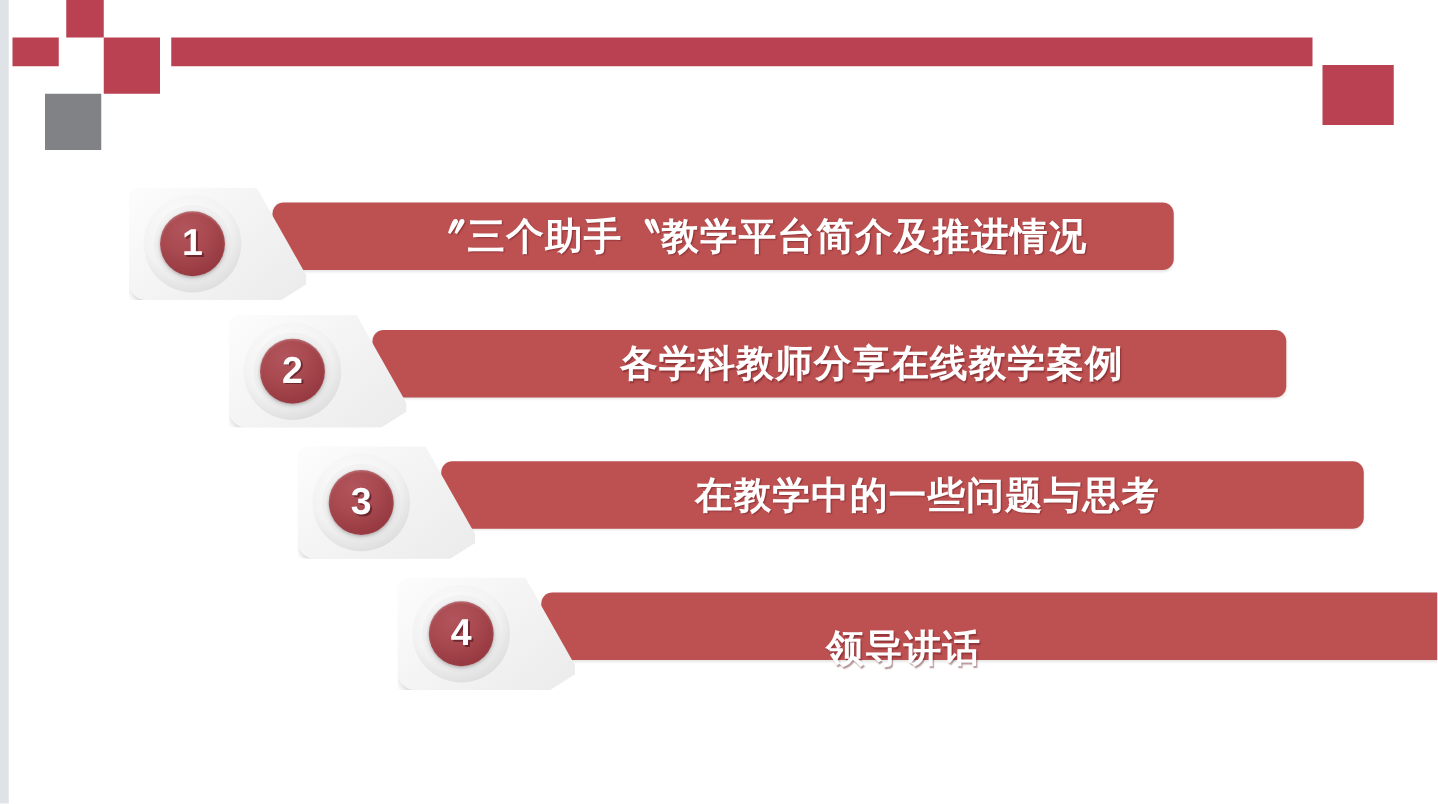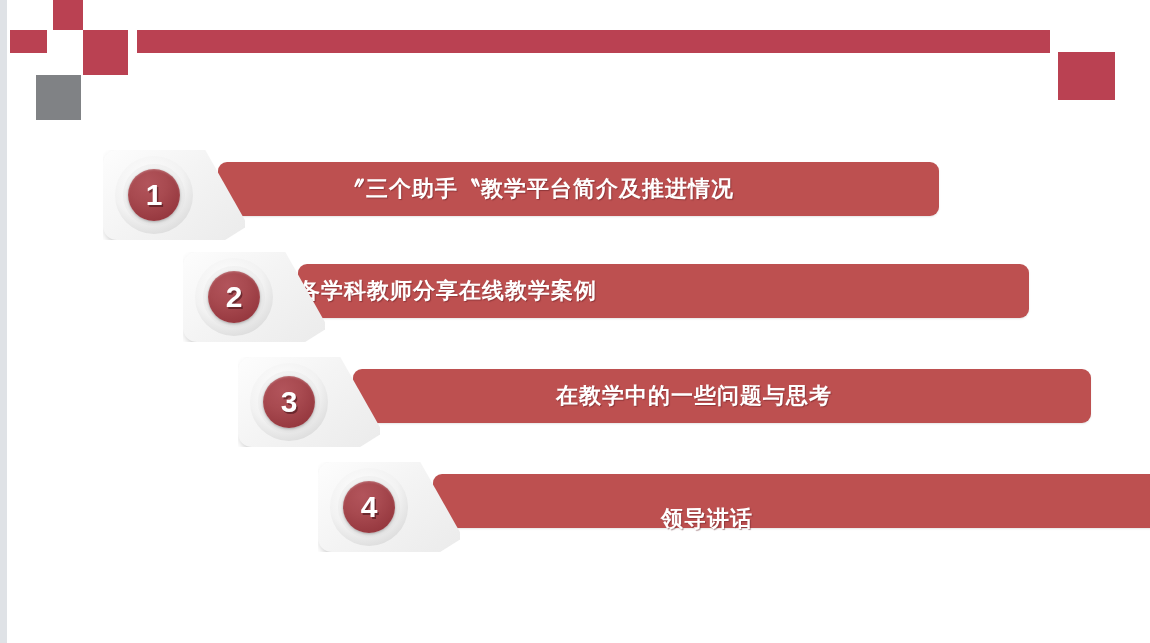--- a/index.html
+++ b/index.html
@@ -82,21 +82,21 @@
     background: #bd5050;
     border-radius: 9px;
     box-shadow: 0 1px 2px rgba(0,0,0,0.10);
     display: flex;
     align-items: center;
     box-sizing: border-box;
   }
 
   .bar-label {
     color: #ffffff;
-    font-size: 22px;
+    font-size: 30px;
     font-weight: bold;
     letter-spacing: 1px;
     white-space: nowrap;
     text-shadow: 1px 1px 1px rgba(90,25,30,0.45);
   }
 
   
   .badge {
     position: absolute;
     top: 0;
@@ -197,21 +197,21 @@
         <div class="badge-ring-outer"></div>
         <div class="badge-ring-inner"></div>
         <div class="badge-circle">
           <span class="badge-number">1</span>
         </div>
       </div>
     </div>
 
     <div class="row row-2">
       <div class="bar">
-        <span class="bar-label" style="">各学科教师分享在线教学案例</span>
+        <span class="bar-label" style="margin-left:198px;">各学科教师分享在线教学案例</span>
       </div>
       <div class="badge">
         <div class="badge-plate"></div>
         <div class="badge-ring-outer"></div>
         <div class="badge-ring-inner"></div>
         <div class="badge-circle">
           <span class="badge-number">2</span>
         </div>
       </div>
     </div>

